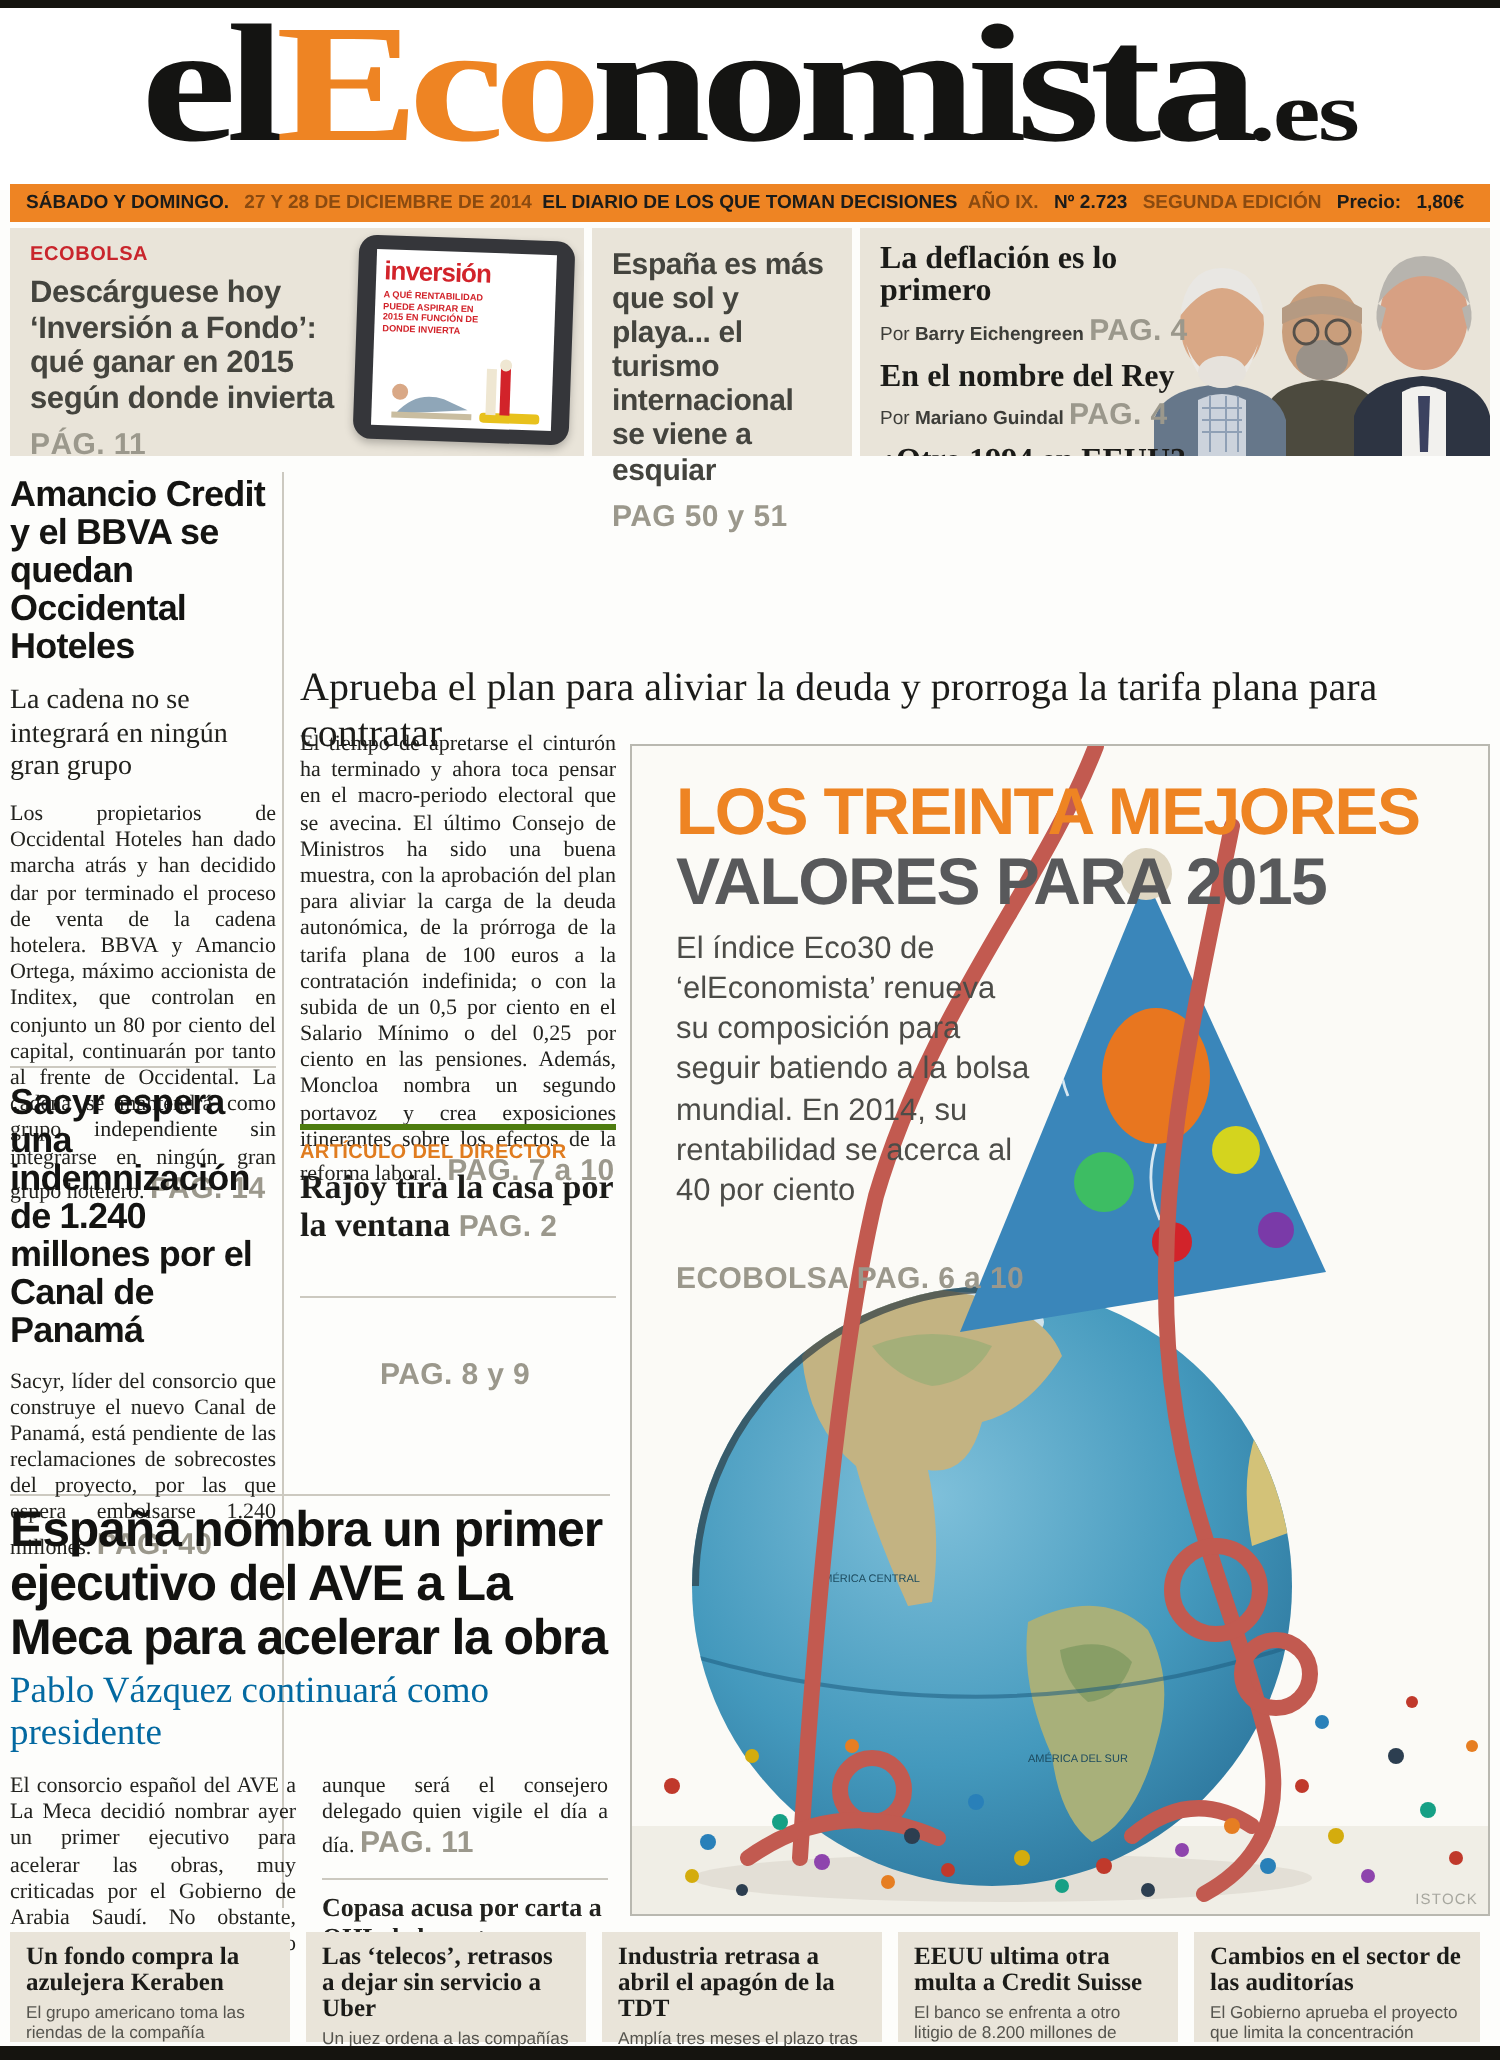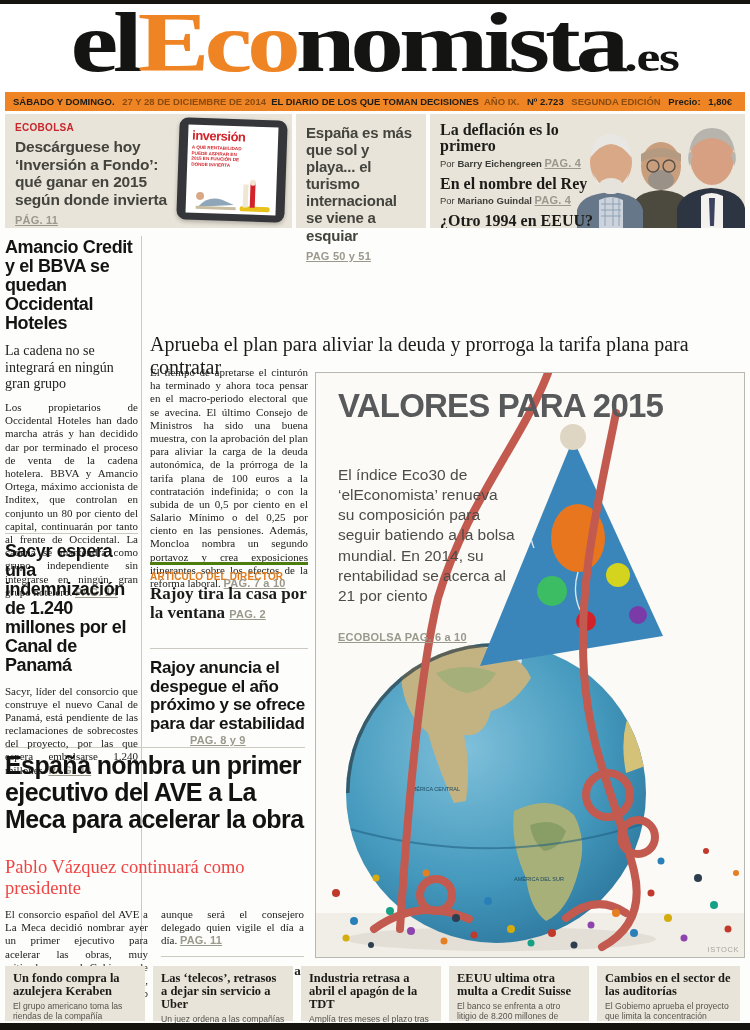--- a/index.html
+++ b/index.html
@@ -15,21 +15,21 @@
   
   .infobar{position:absolute;top:92px;left:5px;width:740px;height:19px;background:#ee8423;
     display:flex;align-items:center;justify-content:space-between;padding:0 8px;box-sizing:border-box;
     font-size:9.5px;font-weight:bold;white-space:nowrap;}
   .infobar .dim{color:#8a4a10;font-weight:bold;}
   .infobar .grp span{margin-right:5px;}
   
   .tbox{position:absolute;top:114px;height:114px;background:#e9e4d9;box-sizing:border-box;padding:8px 10px;}
   .kicker-red{color:#c9252c;font-weight:bold;font-size:10px;letter-spacing:.3px;}
   .teaser-h{font-weight:bold;font-size:15px;line-height:1.14;color:#44443e;letter-spacing:-.2px;margin-top:5px;}
-  .pg{color:#9b988c;font-weight:bold;font-size:11px;font-family:"Liberation Sans",sans-serif;letter-spacing:.2px;text-decoration:underline;}
+  .pg{color:#9b988c;font-weight:bold;font-size:15px;font-family:"Liberation Sans",sans-serif;letter-spacing:.2px;}
   .tablet{position:absolute;top:5px;right:6px;width:108px;height:102px;background:#35363a;border-radius:9px;
     box-shadow:0 2px 4px rgba(0,0,0,.25);transform:rotate(2deg);padding:7px 9px;box-sizing:border-box;}
   .tablet .screen{width:100%;height:100%;background:#fff;overflow:hidden;position:relative;}
   .tablet .tmast{color:#d2232a;font-weight:bold;font-size:13px;letter-spacing:-.5px;padding:3px 4px 0;}
   .tablet .tline{color:#d2232a;font-weight:bold;font-size:4.6px;line-height:1.25;padding:2px 4px;width:55px;}
   .opi{margin-bottom:7px;}
   .opi .ot{font-family:"Liberation Serif",serif;font-weight:bold;font-size:16px;line-height:1.03;color:#1b1b18;}
   .opi .ob{font-size:9.5px;color:#3c3c38;margin-top:2px;}
   .opi .ob b{font-weight:bold;}
   
@@ -44,34 +44,34 @@
   .lead-h{position:absolute;left:150px;top:238px;width:598px;font-weight:bold;font-size:37px;line-height:1.07;
     letter-spacing:-1.4px;color:#121210;}
   .lead-s{position:absolute;left:150px;top:333px;width:598px;font-family:"Liberation Serif",serif;font-size:20px;color:#1b1b18;}
   .midcol{position:absolute;left:150px;top:366px;width:158px;}
   .midcol .mb{font-family:"Liberation Serif",serif;font-size:11px;line-height:1.2;text-align:justify;color:#22221e;}
   .director{position:absolute;left:150px;top:562px;width:158px;border-top:3px solid #4d7c0f;padding-top:6px;}
   .director .dk{color:#e07c1f;font-weight:bold;font-size:10px;letter-spacing:.2px;}
   .director .dt{font-family:"Liberation Serif",serif;font-weight:bold;font-size:17px;line-height:1.1;margin-top:3px;color:#1b1b18;}
   .rajoy{position:absolute;left:150px;top:648px;width:158px;border-top:1px solid #ccc9c0;padding-top:10px;}
   .rajoy .rt{font-weight:bold;font-size:17px;line-height:1.1;letter-spacing:-.3px;color:#141412;}
-  .rajoy .pg{display:block;margin-top:0;padding-left:40px;}
+  .rajoy .pg{display:block;margin-top:20px;padding-left:40px;}
   
   .feature{position:absolute;left:315px;top:372px;width:430px;height:586px;border:1px solid #b9b8b0;background:#fdfdfb;box-sizing:border-box;overflow:hidden;}
   .feature svg{position:absolute;left:0;top:0;}
   .ft{position:absolute;left:22px;top:16px;font-weight:bold;font-size:33px;line-height:1.06;letter-spacing:-.8px;}
   .ft .l1{color:#ee8423;}
   .ft .l2{color:#58595b;}
   .fbody{position:absolute;left:22px;top:92px;width:178px;font-size:15.5px;line-height:1.3;color:#4c4c48;}
   .fpage{position:absolute;left:22px;top:258px;}
   .fcredit{position:absolute;right:5px;bottom:3px;font-size:7.5px;color:#a7a79f;letter-spacing:.6px;}
   
   .ave{position:absolute;left:5px;top:752px;width:300px;}
   .ave .at{font-weight:bold;font-size:25px;line-height:1.08;letter-spacing:-.6px;color:#121210;}
-  .ave .as{font-family:"Liberation Serif",serif;font-size:18.5px;margin-top:24px;color:#ef4444;}
+  .ave .as{font-family:"Liberation Serif",serif;font-size:18.5px;margin-top:3px;color:#0369a1;}
   .ave .cols{display:flex;gap:13px;margin-top:9px;}
   .ave .c{width:143px;font-family:"Liberation Serif",serif;font-size:11px;line-height:1.2;text-align:justify;color:#22221e;}
   .ave .copasa{border-top:1px solid #ccc9c0;margin-top:8px;padding-top:7px;font-weight:bold;font-size:13px;line-height:1.15;text-align:left;}
   
   .bbox{position:absolute;top:966px;height:55px;width:140px;background:#e9e4d9;box-sizing:border-box;padding:6px 8px;}
   .bbox .bt{font-family:"Liberation Serif",serif;font-weight:bold;font-size:12.5px;line-height:1.05;color:#1b1b18;}
   .bbox .bb{font-size:8.6px;line-height:1.18;color:#55544e;margin-top:3px;}
 </style>
 </head>
 <body>
@@ -188,21 +188,20 @@
   <div class="midcol">
     <p class="mb" style="margin:0;"><span>El tiempo de apretarse el cinturón ha terminado y ahora toca pensar en el macro-periodo electoral que se avecina. El último Consejo de Ministros ha sido una buena muestra, con la aprobación del plan para aliviar la carga de la deuda autonómica, de la prórroga de la tarifa plana de 100 euros a la contratación indefinida; o con la subida de un 0,5 por ciento en el Salario Mínimo o del 0,25 por ciento en las pensiones. Además, Moncloa nombra un segundo portavoz y crea exposiciones itinerantes sobre los efectos de la reforma laboral.</span> <span class="pg">PAG. 7 a 10</span></p>
   </div>
 
   <div class="director">
     <div class="dk">ARTÍCULO DEL DIRECTOR</div>
     <div class="dt"><span>Rajoy tira la casa por la ventana</span> <span class="pg">PAG. 2</span></div>
   </div>
 
   <div class="rajoy">
-    <div class="rt">Rajoy anuncia el despegue el año próximo y se ofrece para dar estabilidad</div>
     <span class="pg">PAG. 8 y 9</span>
   </div>
 
   <section class="feature">
     <svg width="428" height="584" viewBox="0 0 428 584">
       <defs>
         <radialGradient id="gg" cx="40%" cy="35%" r="75%">
           <stop offset="0%" stop-color="#7fc0da"></stop>
           <stop offset="60%" stop-color="#4499bd"></stop>
           <stop offset="100%" stop-color="#2a7299"></stop>
@@ -283,23 +282,24 @@
           <circle cx="420" cy="500" r="3" fill="#e67e22"></circle>
         <circle cx="345" cy="488" r="3.5" fill="#2980b9"></circle>
           <circle cx="390" cy="478" r="3" fill="#c0392b"></circle>
         <circle cx="30" cy="565" r="3.5" fill="#d4ac0d"></circle>
           <circle cx="128" cy="568" r="3.5" fill="#e67e22"></circle>
         <circle cx="275" cy="552" r="3.5" fill="#8e44ad"></circle>
           <circle cx="55" cy="572" r="3" fill="#2c3e50"></circle>
       </g>
     </svg>
     <div class="ft">
+      <div class="l1">LOS TREINTA MEJORES</div>
       <div class="l2">VALORES PARA 2015</div>
     </div>
-    <div class="fbody">El índice Eco30 de ‘elEconomista’ renueva su composición para seguir batiendo a la bolsa mundial. En 2014, su rentabilidad se acerca al 21 por ciento</div>
+    <div class="fbody">El índice Eco30 de ‘elEconomista’ renueva su composición para seguir batiendo a la bolsa mundial. En 2014, su rentabilidad se acerca al 40 por ciento</div>
     <div class="pg fpage">ECOBOLSA PAG. 6 a 10</div>
     <div class="fcredit">ISTOCK</div>
   </section>
 
   <article class="ave">
     <div class="at">España nombra un primer ejecutivo del AVE a La Meca para acelerar la obra</div>
     <div class="as">Pablo Vázquez continuará como presidente</div>
     <div class="cols">
       <div class="c">El consorcio español del AVE a La Meca decidió nombrar ayer un primer ejecutivo para acelerar las obras, muy criticadas por el Gobierno de Arabia Saudí. No obstante, Pablo Vázquez seguirá como presidente,</div>
       <div class="c">

